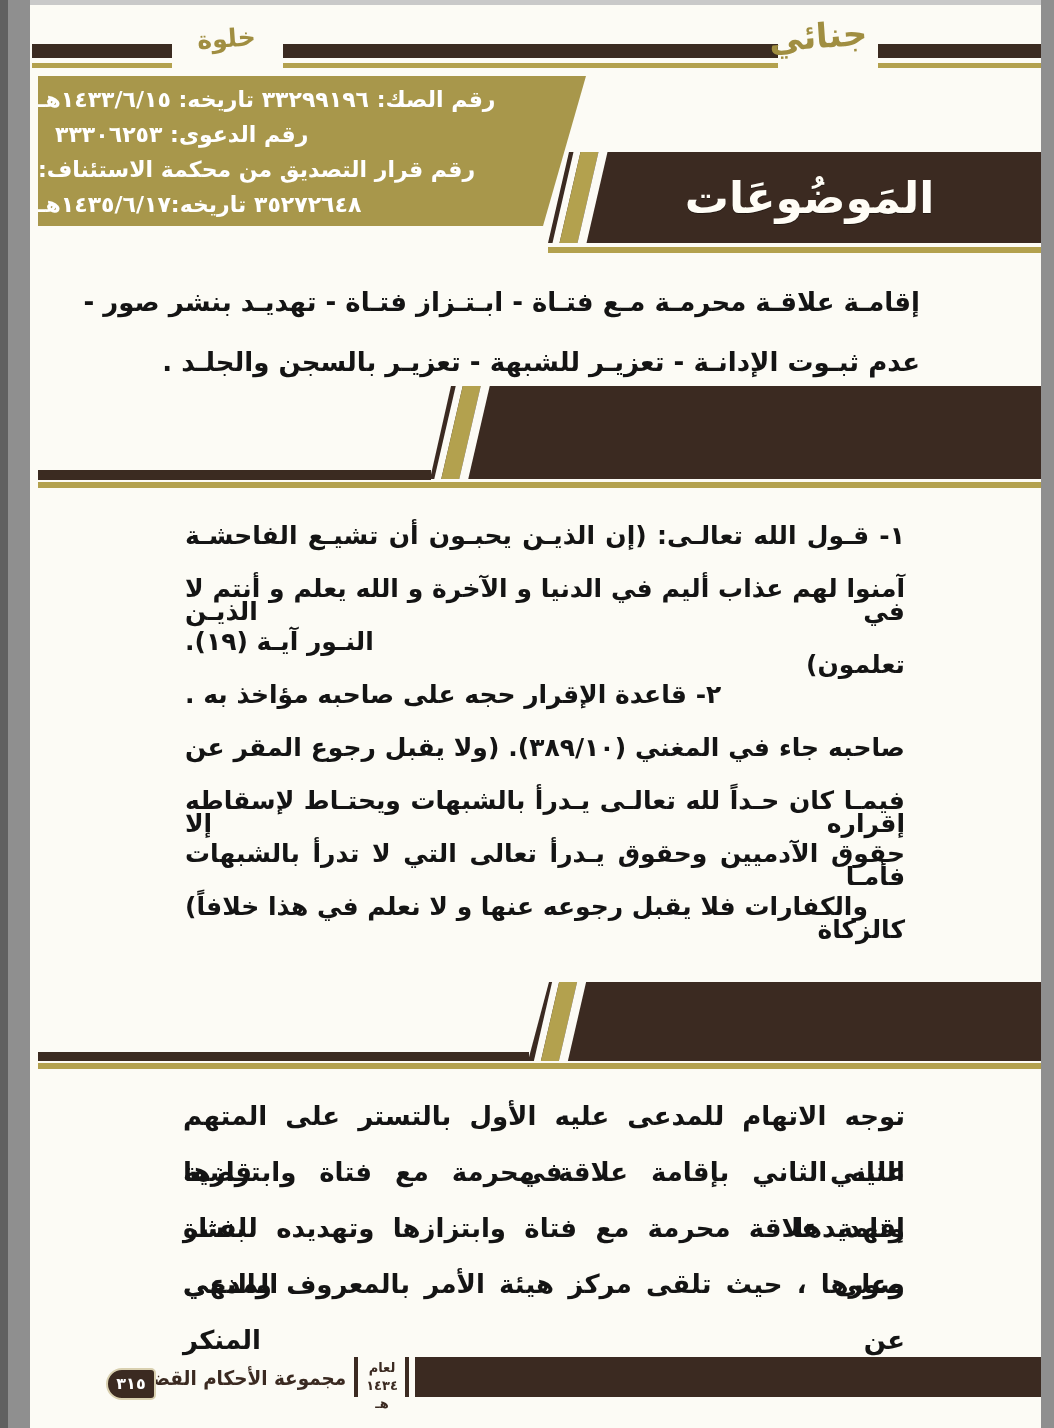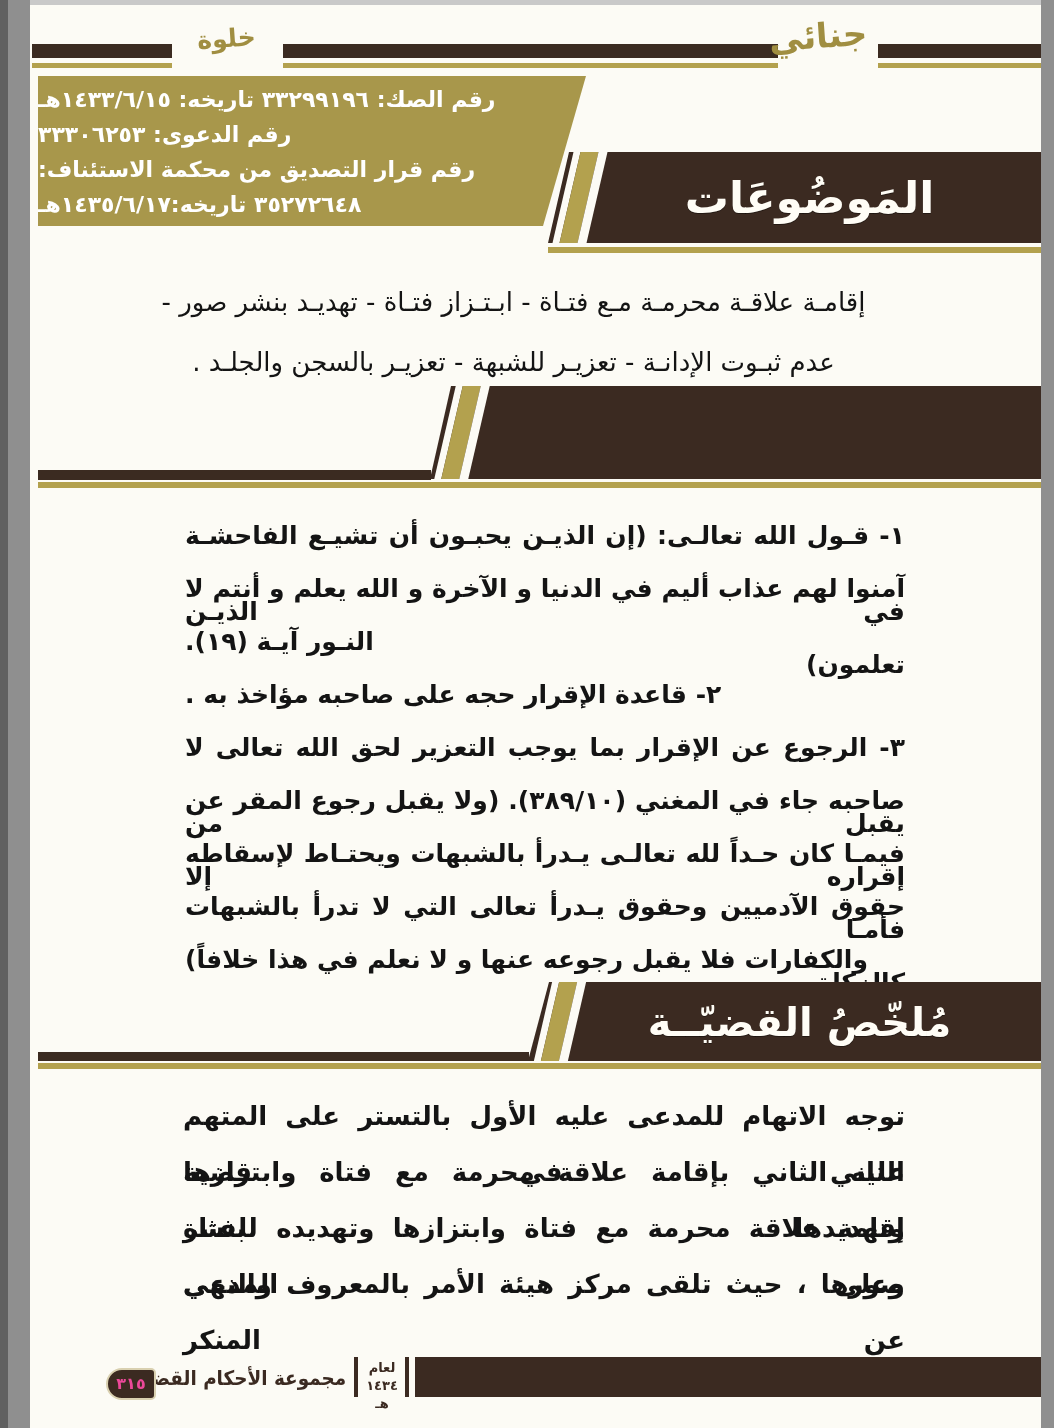--- a/index.html
+++ b/index.html
@@ -18,21 +18,21 @@
   }
   
   .info-box{
     position:absolute; left:38px; top:76px; width:548px; height:150px;
     background:#a8974b; clip-path:polygon(0 0,100% 0,calc(100% - 43px) 100%,0 100%);
     direction:rtl; color:#ffffff; font-weight:bold; font-size:22px;
     padding-top:6px; box-sizing:border-box;
   }
   .info-line{height:35px; line-height:35px; text-align:left; white-space:nowrap;}
   .info-line.l1{padding-right:16px;}
-  .info-line.l2{padding-right:22px;}
+  .info-line.l2{padding-right:22px;padding-left:17px;}
   .info-line.l3{padding-right:28px;}
   .info-line.l4{padding-right:36px;}
   
   .banner{
     position:absolute; background:#3b2a21;
     clip-path:polygon(21px 0,100% 0,100% 100%,0 100%);
     display:flex; align-items:center; justify-content:center;text-align:right;
   }
   .banner .title{
     color:#fffdf6; font-weight:bold; direction:rtl; white-space:nowrap;
@@ -45,21 +45,21 @@
   .sl2{left:22px; width:18px;}
   .sl3{left:40px; width:9px;}
   .gold-underline{position:absolute; background:#b3a14e;}
   .rule2-dark{position:absolute; background:#3b2b21;}
   
   .textblock{position:absolute; direction:rtl; color:#141414;}
   .tline{display:block;}
   .tline.just{text-align:justify; text-align-last:justify;}
   .tline.right{text-align:left;}
   .tline.center{text-align:center;}
-  .topics{left:136px; top:272px; width:755px; font-size:26px; font-weight:400;}
+  .topics{left:165px; top:272px; width:755px; font-size:26px; font-weight:700;}
   .topics .tline{height:60px; line-height:60px; white-space:nowrap;}
   .legal{left:185px; top:498px; width:720px; font-size:25px; font-weight:700;}
   .legal .tline{height:53px; line-height:76px;}
   .summary{left:183px; top:1088px; width:722px; font-size:26px; font-weight:400;}
   .summary .tline{height:56px; line-height:56px;font-weight:bold;}
   
   .footer-bar{position:absolute; left:415px; top:1357px; width:626px; height:40px; background:#3b2a21;}
   .footer-sep{position:absolute; top:1357px; width:4px; height:40px; background:#3b2a21;}
   .footer-year{
     position:absolute; left:360px; top:1359px; width:44px; height:38px;
@@ -69,21 +69,21 @@
   .footer-title{
     position:absolute; left:158px; top:1360px; width:196px; height:36px;
     direction:rtl; color:#3b2a21; font-size:20px; font-weight:bold;
     text-align:center; line-height:36px; white-space:nowrap;
     transform:scaleX(.92); transform-origin:center;
   }
   .page-badge{
     position:absolute; left:106px; top:1368px; width:50px; height:32px;
     background:#3b2a21; border:2px solid #d9d0b0;
     border-radius:16px 5px 5px 16px; box-sizing:border-box;
-    color:#ec4899; font-size:16px; font-weight:bold;
+    color:#ffffff; font-size:16px; font-weight:bold;
     text-align:center; line-height:28px; direction:rtl;
   }
 </style>
 </head>
 <body>
 
 <div class="page">
 
   <div class="strip" style="left:0;top:0;width:30px;height:1428px;background:#8f8f8f;"></div>
   <div class="strip" style="left:0;top:0;width:8px;height:1428px;background:#606060;"></div>
@@ -126,32 +126,30 @@
     <div class="sl sl-w sl3"></div>
   </div>
   <div class="rule2-dark" style="left:38px;top:470px;width:393px;height:10px;"></div>
   <div class="gold-underline" style="left:38px;top:482px;width:1003px;height:6px;"></div>
 
   <div class="textblock legal">
     <span class="tline just">١- قـول الله تعالـى: (إن الذيـن يحبـون أن تشيـع الفاحشـة في الذيـن</span>
     <span class="tline just">آمنوا لهم عذاب أليم في الدنيا و الآخرة و الله يعلم و أنتم لا تعلمون)</span>
     <span class="tline right">النـور آيـة (١٩).</span>
     <span class="tline right">٢- قاعدة الإقرار حجه على صاحبه مؤاخذ به .</span>
-    <span class="tline just">٣- الرجوع عن الإقرار بما يوجب التعزير لحق الله تعالى لا يقبل من</span>
     <span class="tline just">صاحبه جاء في المغني (٣٨٩/١٠). (ولا يقبل رجوع المقر عن إقراره إلا</span>
     <span class="tline just">فيمـا كان حـداً لله تعالـى يـدرأ بالشبهات ويحتـاط لإسقاطه فأمـا</span>
     <span class="tline just">حقوق الآدميين وحقوق يـدرأ تعالى التي لا تدرأ بالشبهات كالزكاة</span>
     <span class="tline right">والكفارات فلا يقبل رجوعه عنها و لا نعلم في هذا خلافاً)</span>
   </div>
 
   <div class="banner" style="left:528px;top:982px;width:513px;height:79px;">
     <div class="sl sl-w sl1"></div>
     <div class="sl sl-g sl2"></div>
     <div class="sl sl-w sl3"></div>
-    <span class="title" style="font-size:40px;">مُلخّصُ القضيّــة</span>
   </div>
   <div class="rule2-dark" style="left:38px;top:1052px;width:491px;height:9px;"></div>
   <div class="gold-underline" style="left:38px;top:1063px;width:1003px;height:6px;"></div>
 
   <div class="textblock summary">
     <span class="tline just">توجه الاتهام للمدعى عليه الأول بالتستر على المتهم الثاني في قضية</span>
     <span class="tline just">عليه الثاني بإقامة علاقة محرمة مع فتاة وابتزازها وتهديدها بنشر</span>
     <span class="tline just">إقامة علاقة محرمة مع فتاة وابتزازها وتهديده للفتاة وعلى المدعي</span>
     <span class="tline just">صورها ، حيث تلقى مركز هيئة الأمر بالمعروف والنهي عن المنكر</span>
   </div>

